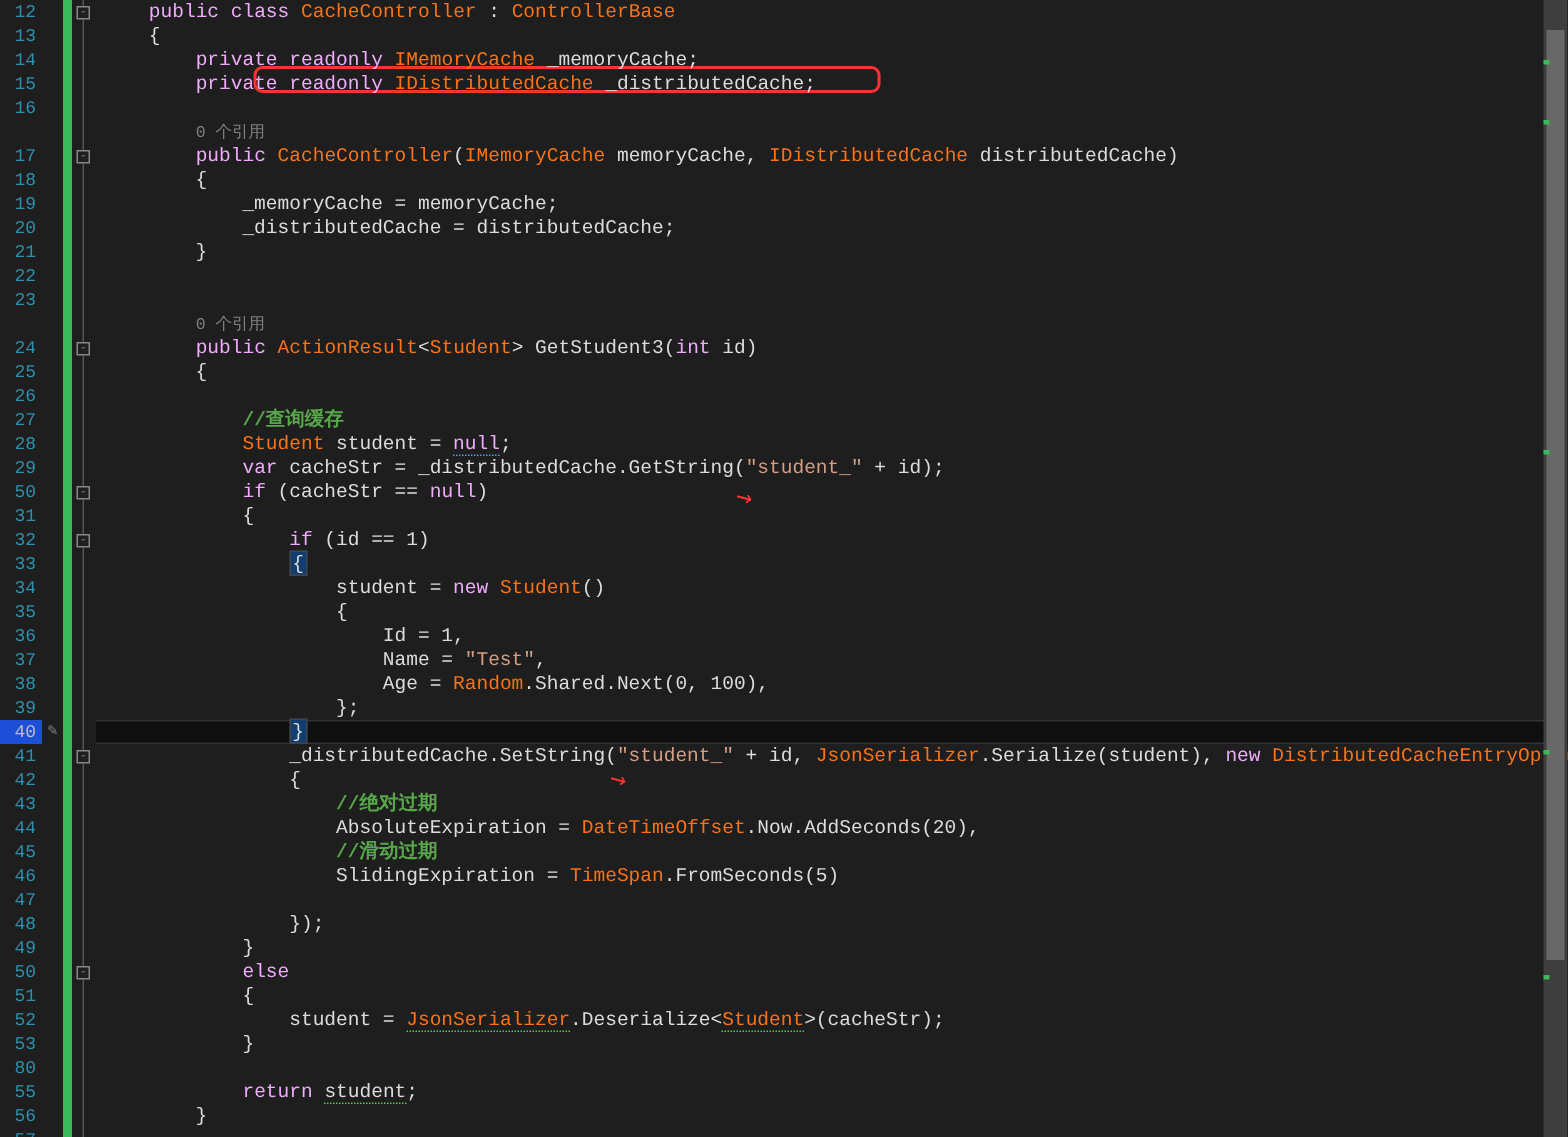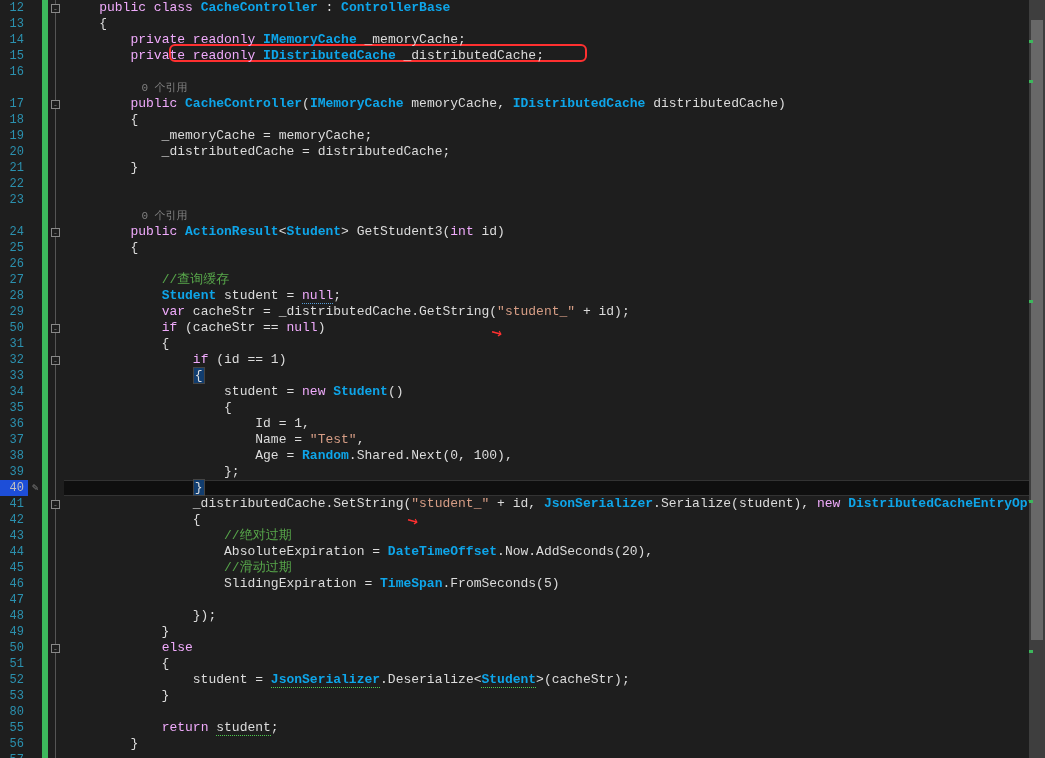--- a/index.html
+++ b/index.html
@@ -92,25 +92,25 @@
   position: relative;
 }
 .code-line.current-line {
   background: #0f0f0f;
   border-top: 1px solid #333;
   border-bottom: 1px solid #333;
   height: 16px;
   line-height: 14px;
 }
 .kw { color: #f0abfc; }
-.cls { color: #0ea5e9; font-weight: bold; }
+.cls { color: #f97316; }
 .str { color: #d69d85; }
-.cmt { color: #57a64a; }
+.cmt { color: #57a64a; font-weight: bold; }
 .id { color: #dcdcdc; }
-.ref { color: #808080; font-size: 11px; margin-left: 11px; }
+.ref { color: #808080; font-size: 11px; }
 .underline-warn { border-bottom: 1px dotted #4ec94e; }
 .underline-blue { border-bottom: 1px dotted #569cd6; }
 .red-box {
   position: absolute;
   border: 2px solid #ff3030;
   border-radius: 6px;
   pointer-events: none;
 }
 .arrow {
   position: absolute;

